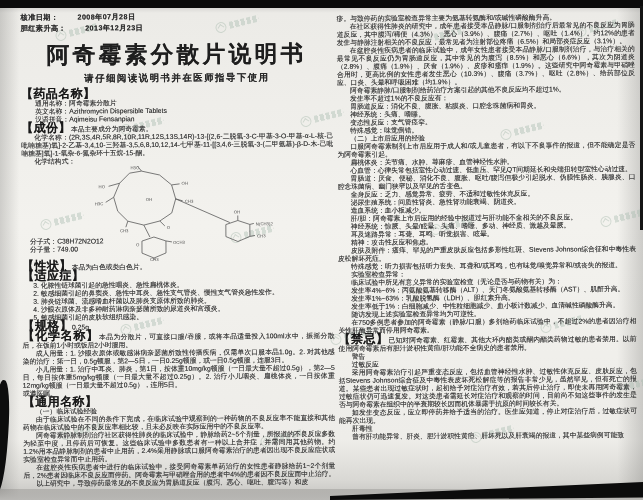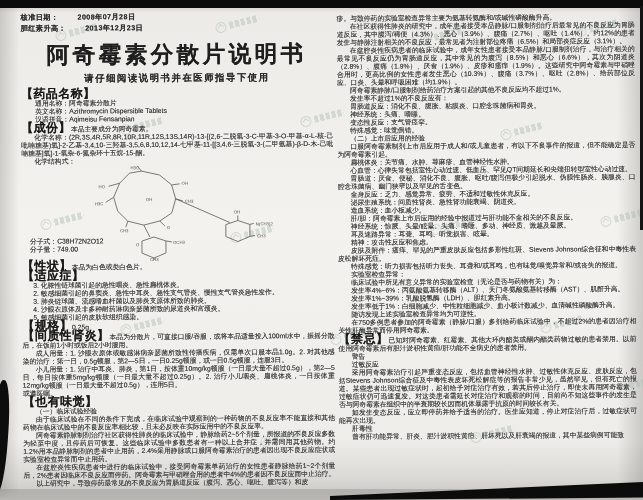--- a/index.html
+++ b/index.html
@@ -206,25 +206,25 @@
       <div>
 
       <p class="para"><b>【性状】</b><span>本品为白色或类白色片。</span></p>
           <p class="para"><b>【适应症】</b><span></span></p>
           <p class="para li"><span>3. 化脓性链球菌引起的急性咽炎、急性扁桃体炎。</span></p>
           <p class="para li"><span>2. 敏感细菌引起的鼻窦炎、急性中耳炎、急性支气管炎、慢性支气管炎急性发作。</span></p>
           <p class="para li"><span>3. 肺炎链球菌、流感嗜血杆菌以及肺炎支原体所致的肺炎。</span></p>
           <p class="para li"><span>4. 沙眼衣原体及非多种耐药淋病奈瑟菌所致的尿道炎和宫颈炎。</span></p>
           <p class="para li"><span>5. 敏感细菌引起的皮肤软组织感染。</span></p>
           <p class="para"><b>【规格】</b><span>0.25g</span></p>
-          <p class="para"><b>【间质性肾炎】</b><span>本品为分散片，可直接口服/吞服，或将本品适量投入100ml水中，振摇分散后，在饭前1小时或饭后2小时服用。</span></p>
+          <p class="para"><b>【化学名称】</b><span>本品为分散片，可直接口服/吞服，或将本品适量投入100ml水中，振摇分散后，在饭前1小时或饭后2小时服用。</span></p>
           <p class="para ind"><span>成人用量：1. 沙眼衣原体或敏感淋病奈瑟菌所致性传播疾病，仅需单次口服本品1.0g。2. 对其他感染的治疗：第一日，0.5g顿服，第2—5日，一日0.25g顿服，或一日0.5g顿服，连服3日。</span></p>
           <p class="para ind"><span>小儿用量：1. 治疗中耳炎、肺炎，第1日，按体重10mg/kg顿服（一日最大量不超过0.5g），第2—5日，每日按体重5mg/kg顿服（一日最大量不超过0.25g）。2. 治疗小儿咽炎、扁桃体炎，一日按体重12mg/kg顿服（一日最大量不超过0.5g），连用5日。</span></p>
           <p class="para"><span>或遵医嘱。</span></p>
-          <p class="para"><b>【也有味觉】</b><span></span></p>
+          <p class="para"><b>【通用名称】</b><span></span></p>
           <p class="para ind"><span>（一）临床试验经验</span></p>
           <p class="para ind"><span>由于临床试验在不同的条件下完成，在临床试验中观察到的一种药物的不良反应率不能直接和其他药物在临床试验中的不良反应率相比较，且未必反映在实际应用中的不良反应率。</span></p>
           <p class="para ind"><span>阿奇霉素静脉制剂治疗社区获得性肺炎的临床试验中，静脉给药2~5个剂量，所报道的不良反应多数为轻至中度，且停药后可恢复。这些临床试验中多数患者有一种以上合并症，并需同用其他药物。约1.2%用本品静脉制剂的患者中止用药，2.4%采用静脉或口服阿奇霉素治疗的患者因出现不良反应症状或实验室检查异常而中止用药。</span></p>
           <p class="para ind"><span>在盆腔炎性疾病患者中进行的临床试验中，接受阿奇霉素单药治疗的女性患者静脉给药1~2个剂量后，2%患者因临床不良反应而停药。阿奇霉素与甲硝唑合用的患者中4%的患者因不良反应而中止治疗。</span></p>
           <p class="para ind"><span>以上研究中，导致停药最常见的不良反应为胃肠道反应（腹泻、恶心、呕吐、腹泻等）和皮</span></p>
         </div>
     </div>
 
     <div class="col-right">
 
@@ -247,21 +247,21 @@
         <p class="para ind"><span>造血系统：血小板减少。</span></p>
         <p class="para ind"><span>肝/胆：阿奇霉素上市后应用的经验中报道过与肝功能不全相关的不良反应。</span></p>
         <p class="para ind"><span>神经系统：惊厥、头晕/眩晕、头痛、嗜睡、多动、神经质、激越及晕厥。</span></p>
         <p class="para ind"><span>耳及迷路异常：耳聋、耳鸣、听觉损害、眩晕。</span></p>
         <p class="para ind"><span>精神：攻击性反应和焦虑。</span></p>
         <p class="para ind"><span>皮肤及附件：瘙痒、罕见的严重皮肤反应包括多形性红斑、Stevens Johnson综合征和中毒性表皮松解坏死症。</span></p>
         <p class="para ind"><span>特殊感觉：听力损害包括听力丧失、耳聋和/或耳鸣，也有味觉/嗅觉异常和/或丧失的报道。</span></p>
         <p class="para ind"><span>实验室检查异常：</span></p>
         <p class="para ind"><span>临床试验中所见有意义异常的实验室检查（无论是否与药物有关）为：</span></p>
         <p class="para ind"><span>发生率4%~6%：丙氨酸氨基转移酶（ALT）、天门冬氨酸氨基转移酶（AST）、肌酐升高。</span></p>
-        <p class="para ind"><span>发生率1%~39%：乳酸脱氢酶（LDH）、胆红素升高。</span></p>
+        <p class="para ind"><span>发生率1%~63%：乳酸脱氢酶（LDH）、胆红素升高。</span></p>
         <p class="para ind"><span>发生率低于1%：白细胞减少、中性粒细胞减少、血小板计数减少、血清碱性磷酸酶升高。</span></p>
         <p class="para ind"><span>随访发现上述实验室检查异常均为可逆性。</span></p>
         <p class="para ind"><span>在750多例患者参加的阿奇霉素（静脉/口服）多剂给药临床试验中，不超过2%的患者因治疗相关性肝酶异常而停用阿奇霉素。</span></p>
         <p class="para"><b>【禁忌】</b><span>已知对阿奇霉素、红霉素、其他大环内酯类或酮内酯类药物过敏的患者禁用。以前使用阿奇霉素后有胆汁淤积性黄疸/肝功能不全病史的患者禁用。</span></p>
         <p class="para ind"><span>警告</span></p>
         <p class="para ind"><span>过敏反应</span></p>
         <p class="para ind"><span>采用阿奇霉素治疗引起严重变态反应，包括血管神经性水肿、过敏性休克反应、皮肤反应，包括Stevens Johnson综合征及中毒性表皮坏死松解症等的报告非常少见，虽然罕见，但有死亡的报道。某些患者出现过敏症状时，起初给予对症治疗有效，若其后停止治疗，即使未再用阿奇霉素，过敏症状仍可迅速复发。对这类患者需延长对症治疗和观察的时间，目前尚不知这些事件的发生是否与阿奇霉素在组织中的半衰期较长因而机体暴露于抗原的时间较长有关。</span></p>
         <p class="para ind"><span>如发生变态反应，应立即停药并给予适当的治疗。医生应知道，停止对症治疗后，过敏症状可能再次出现。</span></p>
         <p class="para ind"><span>肝毒性</span></p>
         <p class="para ind"><span>曾有肝功能异常、肝炎、胆汁淤积性黄疸、肝坏死以及肝衰竭的报道，其中某些病例可能致</span></p>

